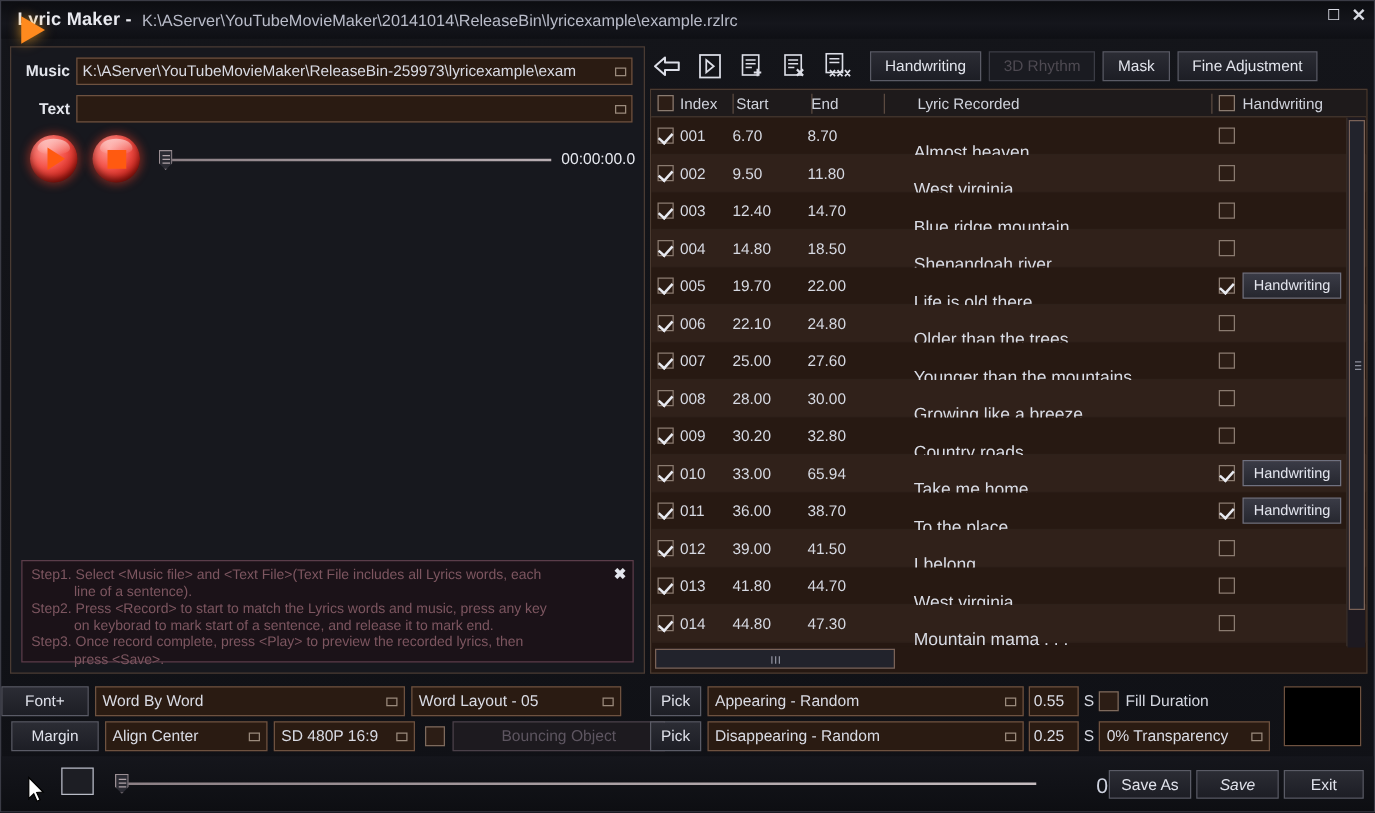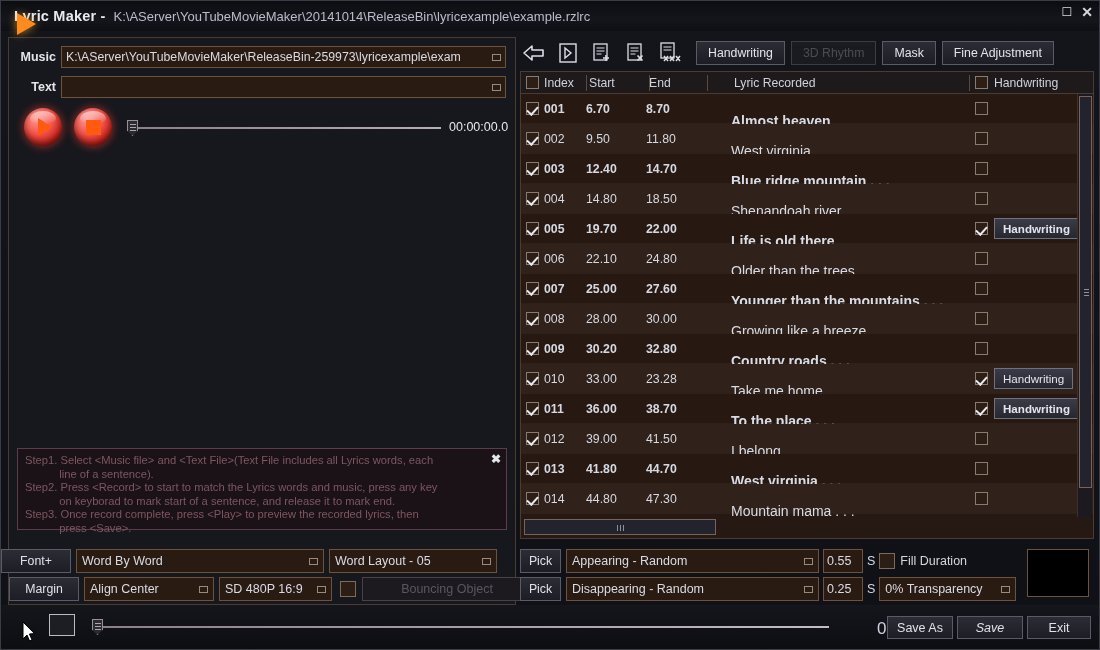--- a/index.html
+++ b/index.html
@@ -32,21 +32,21 @@
     color: #b9bcc9; font-size: 13px; margin-left: 8px;
     white-space: nowrap;
   }
   .win-btns { position: absolute; right: 8px; top: 4px; display: flex; gap: 9px; align-items: center; }
   .win-btn { color: #d8dae3; font-size: 13px; line-height: 1; cursor: default; }
   .win-btn.restore { font-size: 12px; }
   .win-btn.close { font-weight: bold; font-size: 14px; }
 
   
   .left-panel {
-    position: absolute; left: 7px; top: 36px; width: 508px; height: 568px;
+    position: absolute; left: 7px; top: 36px; width: 508px; height: 502px;
     background: #17181e;
     border: 1px solid #4a3b33;
   }
   .field-row { display: flex; align-items: center; height: 22px; margin-top: 8px; }
   .field-label {
     width: 52px; text-align: right; color: #e3e5ec;
     font-size: 12.5px; font-weight: bold; padding-right: 5px;
   }
   .combo {
     position: relative; height: 22px; background: #2a1b12;
@@ -155,21 +155,21 @@
     content: ''; position: absolute; left: 2px; top: 1px;
     width: 5px; height: 9px; border: solid #e8eaf1;
     border-width: 0 2px 2px 0; transform: rotate(42deg);
   }
   .tbody { position: relative; height: 424px; overflow: hidden; }
   .trow {
     position: relative; height: 30px; display: flex; align-items: center;
     border-bottom: 1px solid #2e211a;
   }
   .trow.alt { background: #30211a; }
-  .trow.norm { background: #271912; font-weight: bold; }
+  .trow.norm { background: #271912; }
   .c-check { width: 23px; display: flex; justify-content: center; }
   .c-index { width: 42px; color: #d6d9e2; font-size: 12.3px; }
   .c-start { width: 60px; color: #d6d9e2; font-size: 12.3px; }
   .c-end { width: 85px; color: #d6d9e2; font-size: 12.3px; }
   .c-lyric { flex: 1; color: #d9dce5; font-size: 14px; margin-top: 25px; }
   .c-hw { width: 118px; display: flex; align-items: center; }
   .hw-btn {
     margin-left: 6px; height: 21px; padding: 0 8px;
     border: 1px solid #6f7180; background: linear-gradient(180deg,#3a3b46,#26272f);
     color: #e3e5ee; font-size: 11.6px; display: flex; align-items: center;
@@ -495,21 +495,21 @@
             <span class="c-hw">
               <span class="cbox"></span>
             </span>
           </div>
           <div class="trow alt">
             <span class="c-check">
               <span class="cbox on"></span>
             </span>
             <span class="c-index">010</span>
             <span class="c-start">33.00</span>
-            <span class="c-end">23.28</span>
+            <span class="c-end">65.94</span>
             <span class="c-lyric">Take me home . . .</span>
             <span class="c-hw">
               <span class="cbox on"></span>
               <span class="hw-btn">Handwriting</span>
             </span>
           </div>
           <div class="trow norm">
             <span class="c-check">
               <span class="cbox on"></span>
             </span>

